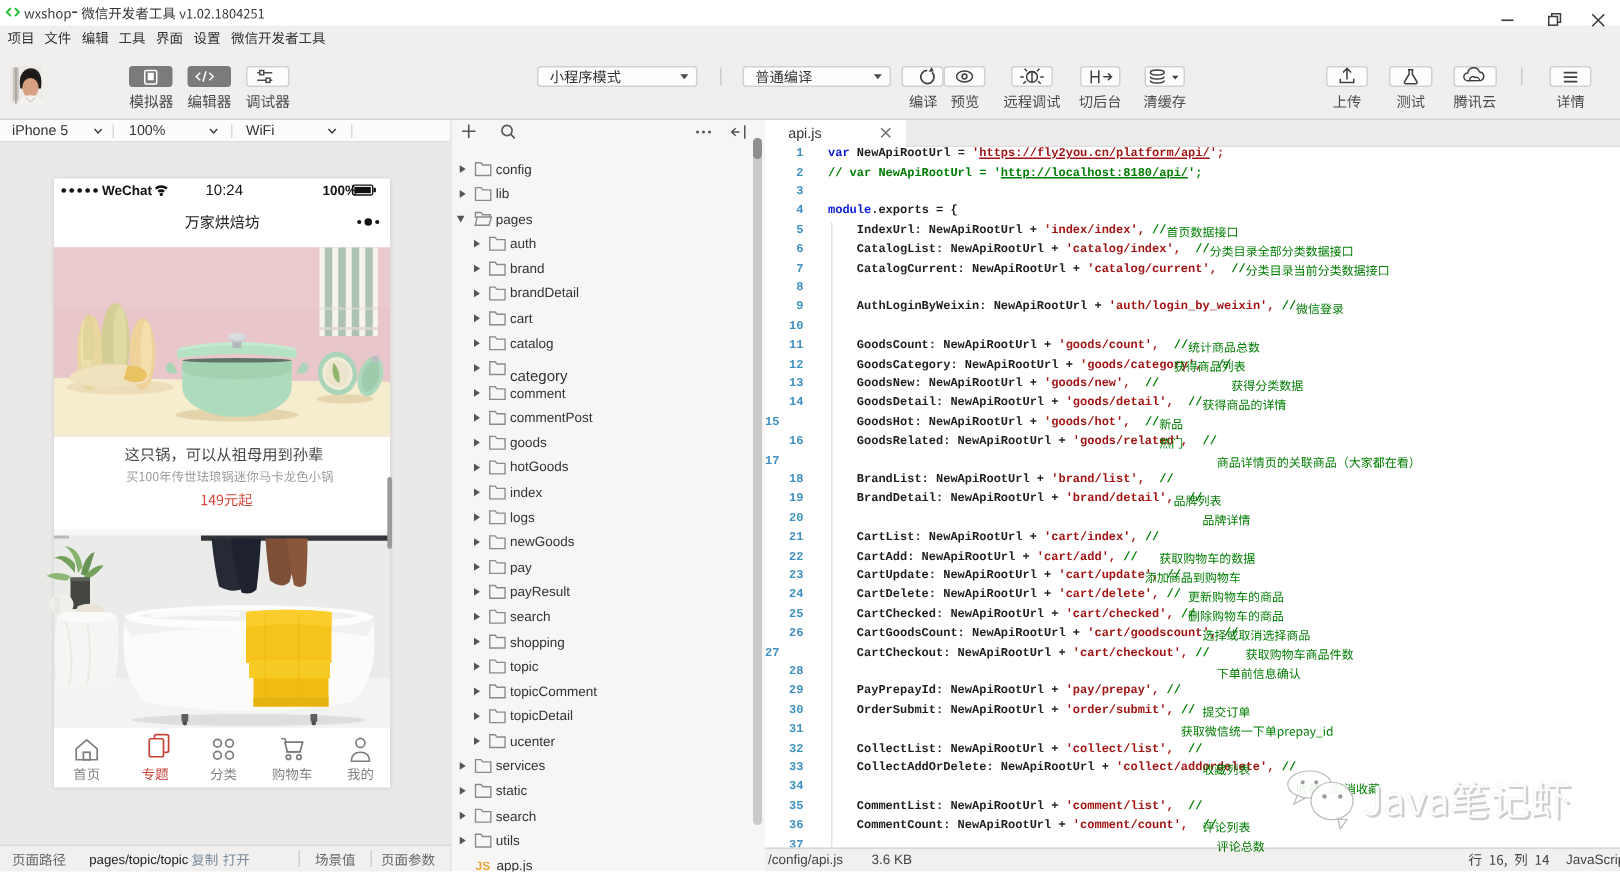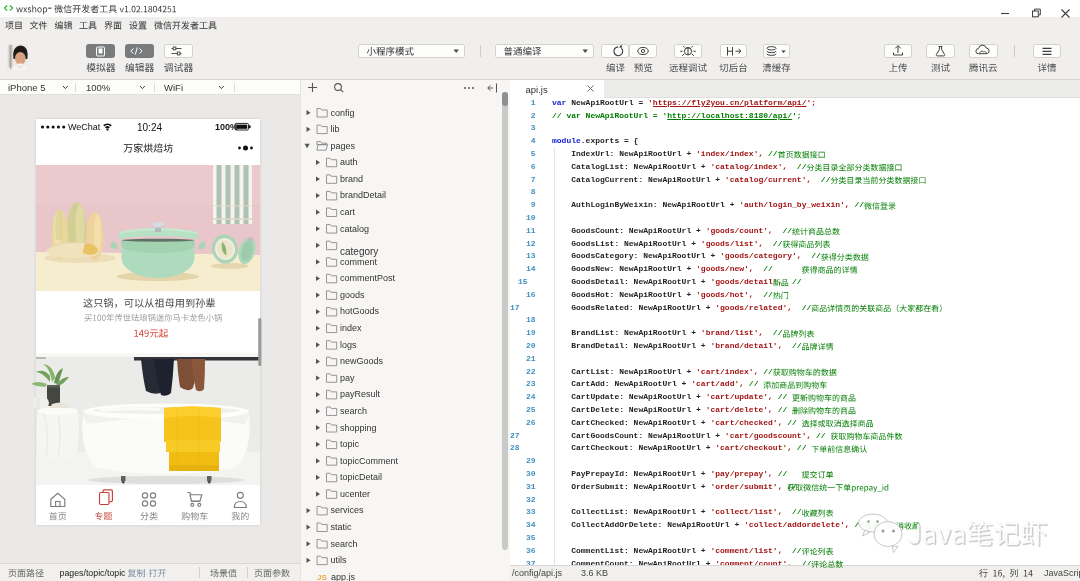--- a/index.html
+++ b/index.html
@@ -12,21 +12,21 @@
     <div class="abs" style="left:0;top:17px;width:1080px;height:63px;background:#f0efee;border-bottom:1px solid #d8d7d5"></div>
     <div class="abs" style="left:0;top:80px;width:300px;height:501px;background:#eae9e7"></div>
     <div class="abs" style="left:0;top:80px;width:300px;height:15px;background:#fcfcfb;border-bottom:1px solid #e0dfdd"></div>
     <div class="abs" style="left:75px;top:83px;width:1px;height:9px;background:#dcdbd9"></div>
     <div class="abs" style="left:154px;top:83px;width:1px;height:9px;background:#dcdbd9"></div>
     <div class="abs" style="left:234px;top:83px;width:1px;height:9px;background:#dcdbd9"></div>
     <div class="abs" style="left:8px;top:82px;font-size:9.5px;color:#333">iPhone 5</div>
     <div class="abs" style="left:86px;top:82px;font-size:9.5px;color:#333">100%</div>
     <div class="abs" style="left:164px;top:82px;font-size:9.5px;color:#333">WiFi</div>
     <div class="abs" style="left:36px;top:119px;width:224px;height:406px;background:#fff;box-shadow:0 0 3px rgba(0,0,0,.12)"></div>
-    <div class="abs" style="left:68px;top:122px;font-size:9px;color:#111;font-weight:normal">WeChat</div>
+    <div class="abs" style="left:68px;top:122px;font-size:9px;color:#111;font-weight:bold">WeChat</div>
     <div class="abs" style="left:137px;top:121.5px;font-size:10px;color:#111;font-weight:normal">10:24</div>
     <div class="abs" style="left:215px;top:122px;font-size:9px;color:#111;font-weight:bold">100%</div>
     <div class="abs" style="left:0;top:563px;width:300px;height:18px;background:#f1f0ee;border-top:1px solid #d9d8d6"></div>
     <div class="abs" style="left:59.5px;top:568px;font-size:8.8px;color:#222">pages/topic/topic</div>
     <div class="abs" style="left:199px;top:567px;width:1px;height:11px;background:#d0cfcd"></div>
     <div class="abs" style="left:247px;top:567px;width:1px;height:11px;background:#d0cfcd"></div>
     <div class="abs" style="left:300px;top:80px;width:210px;height:501px;background:#f7f6f4;border-left:1px solid #e3e2e0"></div>
     <div class="abs" style="left:501.5px;top:92px;width:6.5px;height:458px;background:#c9c9c7;border-radius:3px"></div>
     <div class="abs" style="left:501.5px;top:92px;width:6.5px;height:14px;background:#8f8f8f;border-radius:3px"></div>
     <div class="abs" style="left:330.5px;top:107.5px;font-size:9px;color:#333">config</div>
@@ -71,34 +71,34 @@
       <div style="height:12.8px;text-align:right">5</div>
       <div style="height:12.8px;text-align:right">6</div>
       <div style="height:12.8px;text-align:right">7</div>
       <div style="height:12.8px;text-align:right">8</div>
       <div style="height:12.8px;text-align:right">9</div>
       <div style="height:12.8px;text-align:right">10</div>
       <div style="height:12.8px;text-align:right">11</div>
       <div style="height:12.8px;text-align:right">12</div>
       <div style="height:12.8px;text-align:right">13</div>
       <div style="height:12.8px;text-align:right">14</div>
-      <div style="height:12.8px;text-align:center">15</div>
+      <div style="height:12.8px;text-align:left">15</div>
       <div style="height:12.8px;text-align:right">16</div>
       <div style="height:12.8px;text-align:left">17</div>
       <div style="height:12.8px;text-align:right">18</div>
       <div style="height:12.8px;text-align:right">19</div>
       <div style="height:12.8px;text-align:right">20</div>
       <div style="height:12.8px;text-align:right">21</div>
       <div style="height:12.8px;text-align:right">22</div>
       <div style="height:12.8px;text-align:right">23</div>
       <div style="height:12.8px;text-align:right">24</div>
       <div style="height:12.8px;text-align:right">25</div>
       <div style="height:12.8px;text-align:right">26</div>
       <div style="height:12.8px;">27</div>
-      <div style="height:12.8px;text-align:left">28</div>
+      <div style="height:12.8px;text-align:right">28</div>
       <div style="height:12.8px;text-align:right">29</div>
       <div style="height:12.8px;text-align:right">30</div>
       <div style="height:12.8px;text-align:right">31</div>
       <div style="height:12.8px;text-align:right">32</div>
       <div style="height:12.8px;text-align:right">33</div>
       <div style="height:12.8px;text-align:right">34</div>
       <div style="height:12.8px;text-align:right">35</div>
       <div style="height:12.8px;text-align:right">36</div>
       <div style="height:12.8px;text-align:right">37</div>
     </div>
@@ -107,21 +107,20 @@
       <div style="height:12.8px;white-space:pre"><span class="c">// var NewApiRootUrl = '<u>http://localhost:8180/api/</u>';</span></div>
       <div style="height:12.8px;white-space:pre"></div>
       <div style="height:12.8px;white-space:pre"><span class="k">module</span>.exports = {</div>
       <div style="height:12.8px;white-space:pre">    IndexUrl: NewApiRootUrl + <span class="s">'index/index',</span>&nbsp;<span class="c">//</span></div>
       <div style="height:12.8px;white-space:pre">    CatalogList: NewApiRootUrl + <span class="s">'catalog/index',</span>&nbsp;&nbsp;<span class="c">//</span></div>
       <div style="height:12.8px;white-space:pre">    CatalogCurrent: NewApiRootUrl + <span class="s">'catalog/current',</span>&nbsp;&nbsp;<span class="c">//</span></div>
       <div style="height:12.8px;white-space:pre"></div>
       <div style="height:12.8px;white-space:pre">    AuthLoginByWeixin: NewApiRootUrl + <span class="s">'auth/login_by_weixin',</span>&nbsp;<span class="c">//</span></div>
       <div style="height:12.8px;white-space:pre"></div>
       <div style="height:12.8px;white-space:pre">    GoodsCount: NewApiRootUrl + <span class="s">'goods/count',</span>&nbsp;&nbsp;<span class="c">//</span></div>
-      <div style="height:12.8px;white-space:pre">    GoodsList: NewApiRootUrl + <span class="s">'goods/list',</span>&nbsp;&nbsp;<span class="c">//</span></div>
       <div style="height:12.8px;white-space:pre">    GoodsCategory: NewApiRootUrl + <span class="s">'goods/category',</span>&nbsp;&nbsp;<span class="c">//</span></div>
       <div style="height:12.8px;white-space:pre">    GoodsNew: NewApiRootUrl + <span class="s">'goods/new',</span>&nbsp;&nbsp;<span class="c">//</span></div>
       <div style="height:12.8px;white-space:pre">    GoodsDetail: NewApiRootUrl + <span class="s">'goods/detail',</span>&nbsp;&nbsp;<span class="c">//</span></div>
       <div style="height:12.8px;white-space:pre">    GoodsHot: NewApiRootUrl + <span class="s">'goods/hot',</span>&nbsp;&nbsp;<span class="c">//</span></div>
       <div style="height:12.8px;white-space:pre">    GoodsRelated: NewApiRootUrl + <span class="s">'goods/related',</span>&nbsp;&nbsp;<span class="c">//</span></div>
       <div style="height:12.8px;white-space:pre"></div>
       <div style="height:12.8px;white-space:pre">    BrandList: NewApiRootUrl + <span class="s">'brand/list',</span>&nbsp;&nbsp;<span class="c">//</span></div>
       <div style="height:12.8px;white-space:pre">    BrandDetail: NewApiRootUrl + <span class="s">'brand/detail',</span>&nbsp;&nbsp;<span class="c">//</span></div>
       <div style="height:12.8px;white-space:pre"></div>
       <div style="height:12.8px;white-space:pre">    CartList: NewApiRootUrl + <span class="s">'cart/index',</span>&nbsp;<span class="c">//</span></div>

